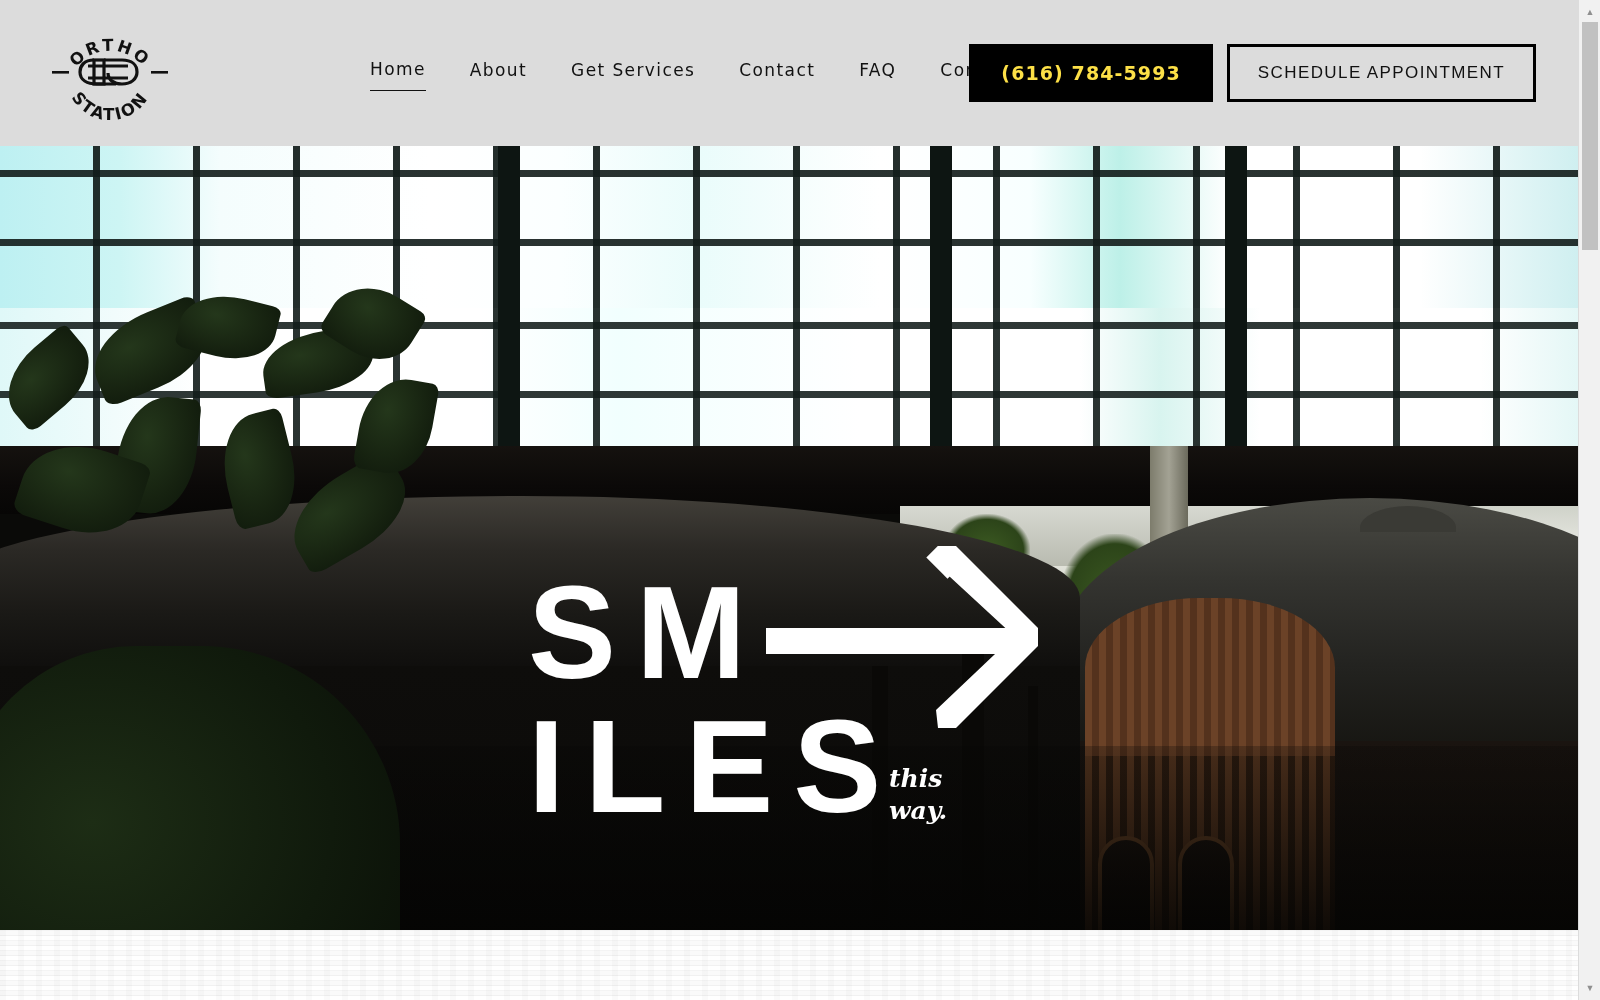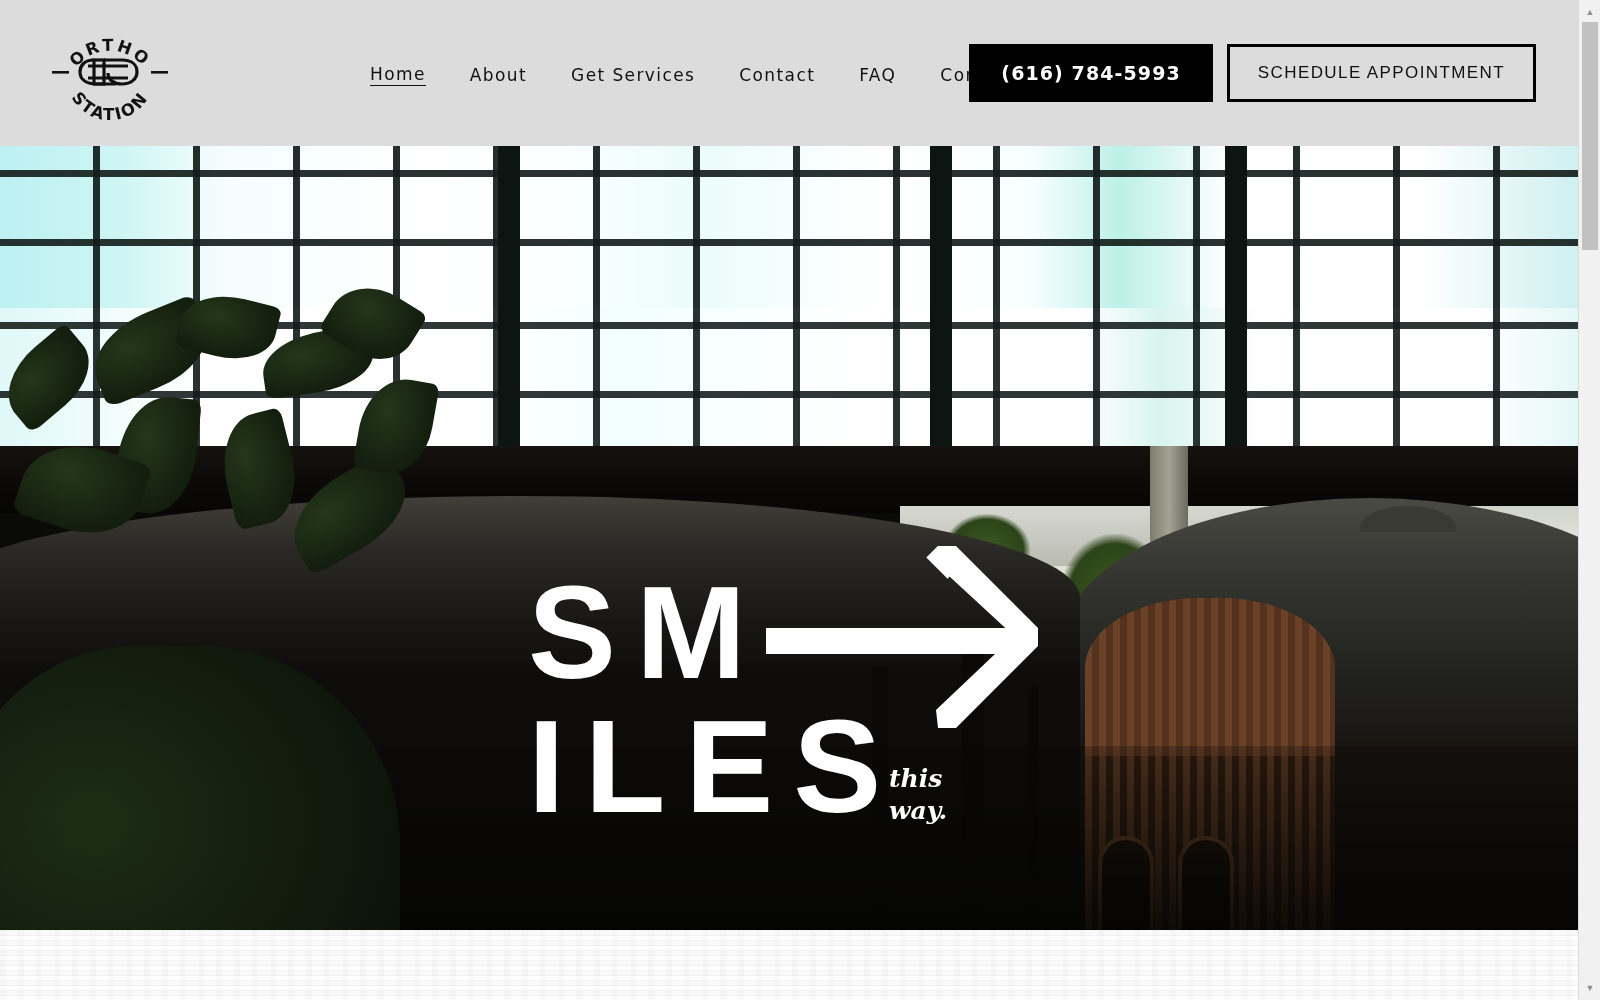--- a/index.html
+++ b/index.html
@@ -58,42 +58,42 @@
     align-items: center;
     gap: 0px;
   }
   .nav-link {
     display: inline-block;
     color: #111111;
     font-size: 17px;
     letter-spacing: 1.4px;
     font-weight: 400;
     text-decoration: none;
-    padding: 4px 0 1px 0;
+    padding: 4px 0 11px 0;
     margin-right: 44px;
     white-space: nowrap;
     font-family: "DejaVu Sans", sans-serif;
     cursor: pointer;
   }
   .nav-link.active {
     border-bottom: 1.6px solid #111111;
   }
 
   .header-actions {
     position: absolute;
     right: 42px;
     top: 0;
     height: 146px;
     display: flex;
     align-items: center;
     gap: 14px;
   }
   .btn-phone {
     background: #000000;
-    color: #ffffff;
+    color: #fde047;
     border: none;
     height: 58px;
     padding: 0 32px;
     font-size: 19px;
     font-weight: 700;
     letter-spacing: 1.1px;
     font-family: "DejaVu Sans", sans-serif;
     cursor: pointer;
     white-space: nowrap;
     display: flex;

